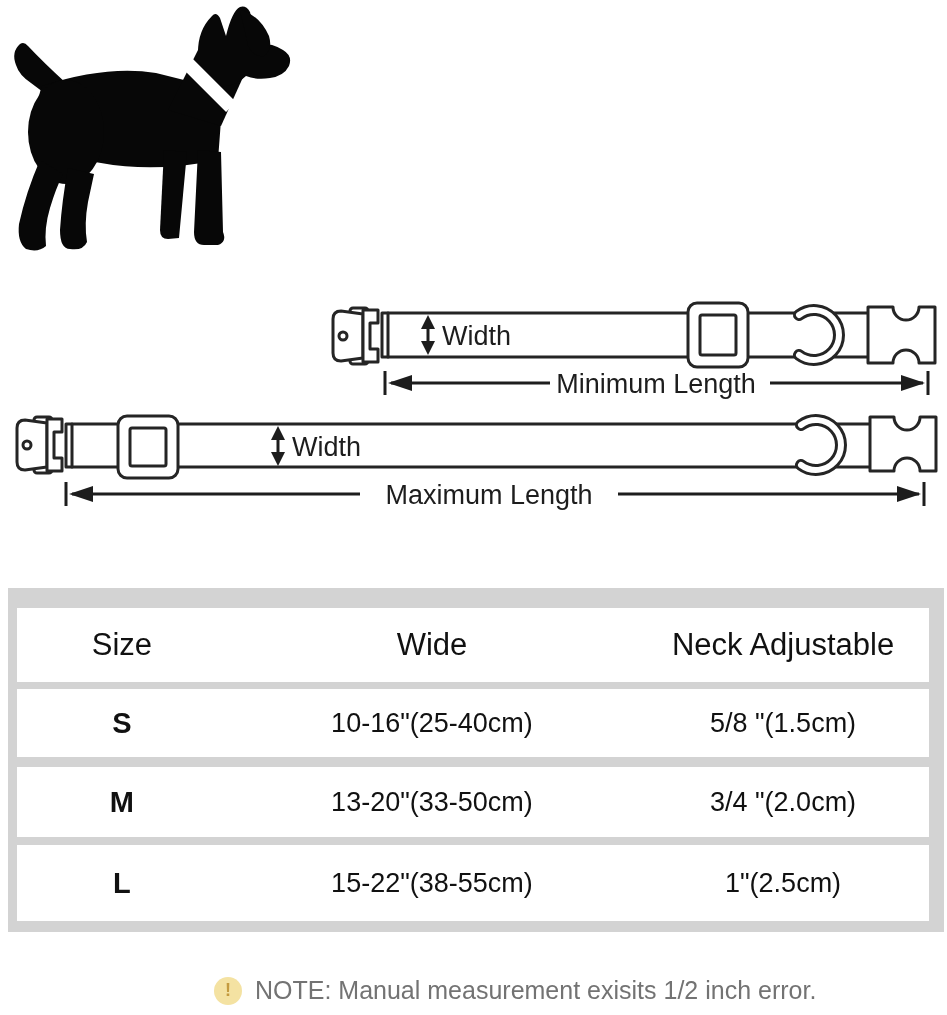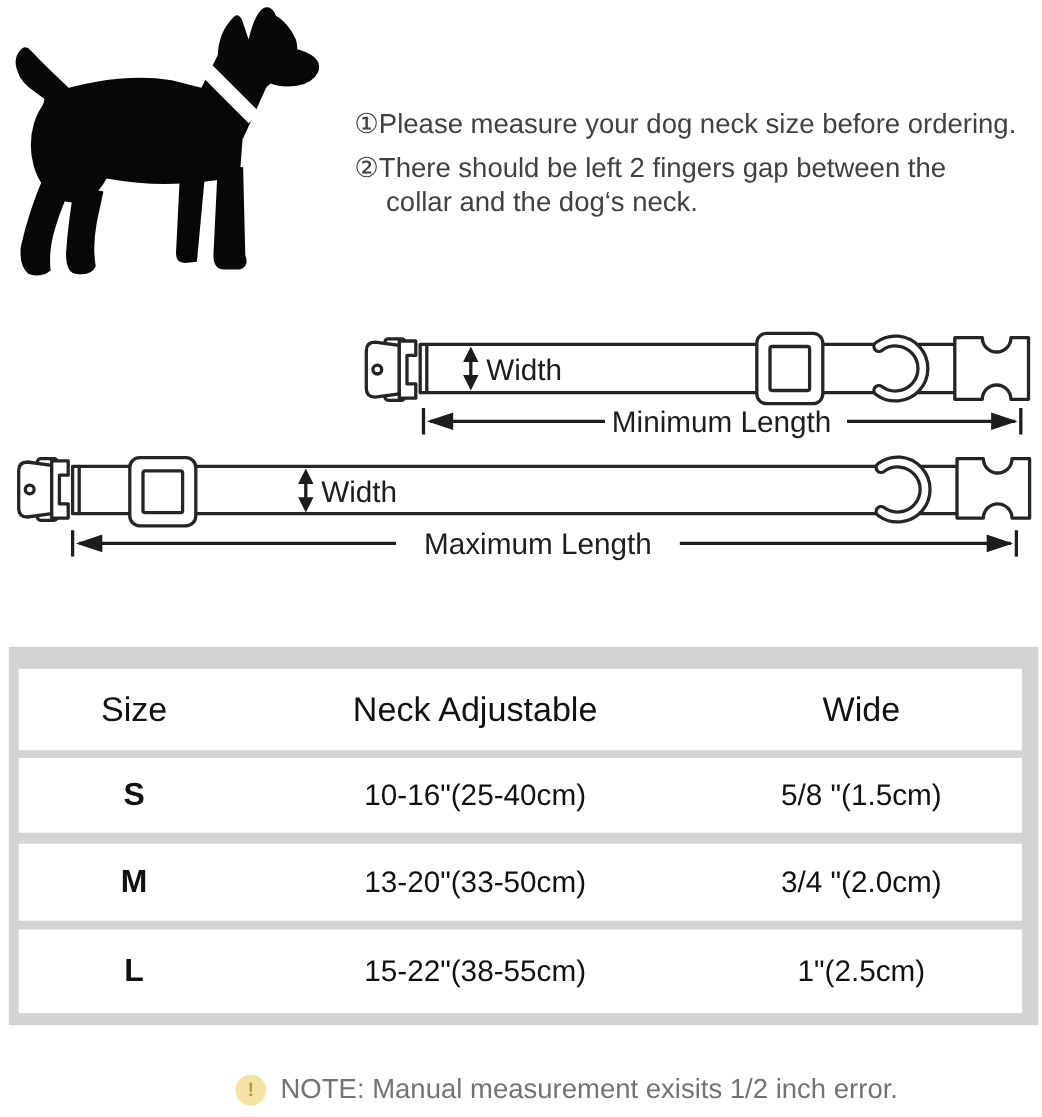--- a/index.html
+++ b/index.html
@@ -45,27 +45,20 @@
       <path d="M62,166 Q56,198 54,228 Q54,247 64,247 Q77,249 81,240 Q78,222 82,200 L88,172 Z"></path>
       <path d="M158,148 L154,228 Q154,237 162,237 L173,236 L181,150 Z"></path>
       <path d="M192,148 L188,230 Q188,243 198,243 L212,243 Q221,240 217,230 L215,150 Z"></path>
       <path d="M162,108 L196,40 L243,62 L215,124 Z"></path>
       <path d="M192,50 Q192,28 206,14 Q210,9 214,16 L220,34 Q226,9 234,5 Q240,3 244,10 L248,28 L248,42 Q264,40 277,48 Q287,54 283,64 Q278,74 264,76 Q250,78 240,74 Q228,86 212,84 Q196,80 192,62 Z"></path>
       <path d="M236,8 Q254,14 263,34 Q267,48 258,54 Q248,56 242,44 Q238,24 234,10 Z"></path>
     </g>
     <line x1="172" y1="52" x2="225" y2="105" stroke="#ffffff" stroke-width="14"></line>
   </svg>
 
-  <div class="abs instructions">
-    <div>①Please measure your dog neck size before ordering.</div>
-    <div class="item2">
-      <div>②There should be left 2 fingers gap between the</div>
-      <div class="indent">collar and the dog‘s neck.</div>
-    </div>
-  </div>
 
   <svg class="abs" style="left:325px;top:297px" width="622" height="106" viewBox="0 0 622 106">
     <g stroke="#252525" stroke-width="3" fill="#ffffff" stroke-linejoin="round" stroke-linecap="round">
 
       <rect x="57" y="16" width="490" height="44"></rect>
       <line x1="63" y1="16" x2="63" y2="60"></line>
 
       <g transform="translate(5,11)">
         <rect x="20" y="0" width="18" height="11" rx="3"></rect>
         <rect x="20" y="45" width="18" height="11" rx="3"></rect>
@@ -146,22 +139,22 @@
       <line x1="614" y1="81" x2="915" y2="81" stroke-width="3"></line>
       <polygon points="65,81 89,73 89,89" stroke="none"></polygon>
       <polygon points="917,81 893,73 893,89" stroke="none"></polygon>
     </g>
     <text x="485" y="91" font-size="27" text-anchor="middle">Maximum Length</text>
   </svg>
 
   <div class="abs size-table">
     <div class="trow thead">
       <span>Size</span>
+      <span>Wide</span>
       <span>Neck Adjustable</span>
-      <span>Wide</span>
     </div>
     <div class="trow tr1">
       <span class="cell-size">S</span>
       <span class="cell-val">10-16"(25-40cm)</span>
       <span class="cell-val">5/8 "(1.5cm)</span>
     </div>
     <div class="trow tr2">
       <span class="cell-size">M</span>
       <span class="cell-val">13-20"(33-50cm)</span>
       <span class="cell-val">3/4 "(2.0cm)</span>

